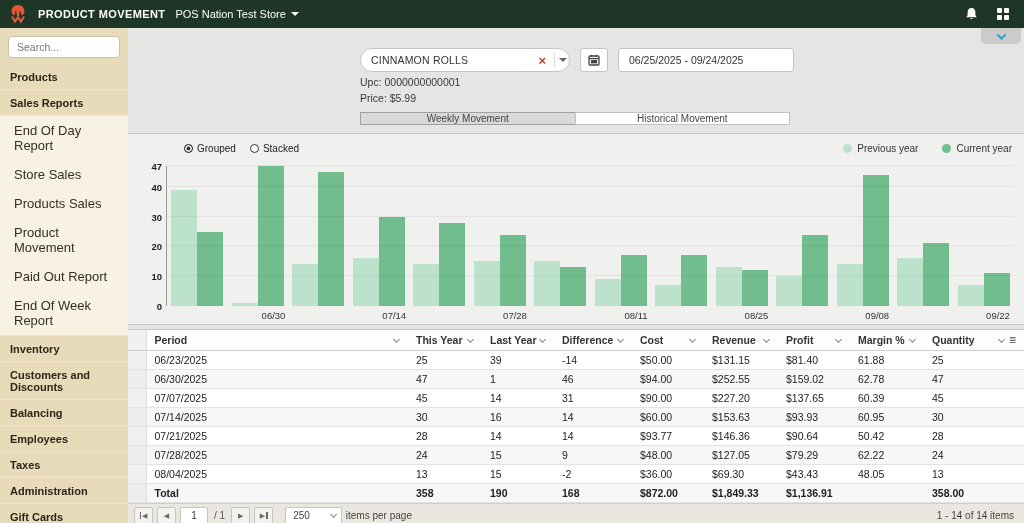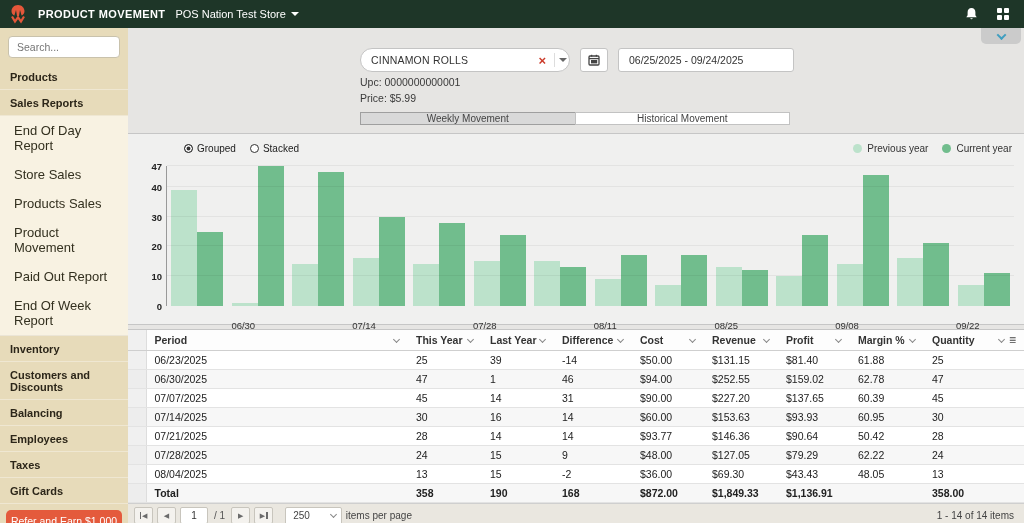--- a/index.html
+++ b/index.html
@@ -52,32 +52,32 @@
   .tab { flex:1; font-size:10px; color:#444; display:flex; align-items:center; justify-content:center; cursor:pointer; border:1px solid #c2c2c2; background:#fff; font-family:inherit; }
   .tab.active { background:#d9d9d9; border-color:#9f9f9f; }
   .tab + .tab { margin-left:-1px; }
 
   
   .chart-panel { margin-top:8px; background:#f0f0ef; border:1px solid #c6c6c6; border-left:none; border-right:none; height:200px; position:relative; }
   .chart-header { height:24px; display:flex; align-items:center; padding:4px 12px 0 56px; }
   .radio-item { display:flex; align-items:center; gap:4px; margin-right:14px; font-size:10px; color:#222; cursor:pointer; }
   .radio-dot { width:9px; height:9px; border:1.5px solid #333; border-radius:50%; background:#fff; }
   .radio-dot.on { background:#333; box-shadow:inset 0 0 0 1.5px #fff; }
-  .chart-legend { margin-left:auto; display:flex; align-items:center; gap:14px; font-size:10px; color:#333; }
+  .chart-legend { margin-left:auto; display:flex; align-items:center; gap:24px; font-size:10px; color:#333; }
   .legend-item { display:flex; align-items:center; gap:5px; }
   .legend-dot { width:9px; height:9px; border-radius:50%; }
 
   .chart-body { position:relative; margin:8px 10px 0 38px; height:158px; }
   .plot { position:relative; height:140px; border-left:1px solid #999; padding:0 4px; display:flex; justify-content:space-between; align-items:flex-end; }
   .gridline { position:absolute; left:0; right:0; height:1px; background:rgba(0,0,0,.05); }
   .ytick { position:absolute; right:100%; margin-right:5px; font-size:9.5px; font-weight:600; color:#222; transform:translateY(50%); }
   .bar-group { display:flex; align-items:flex-end; }
   .bar { width:26px; }
   .xlabels { height:18px; display:flex; justify-content:space-between; padding:0 4px; margin-left:1px; }
-  .xlab { width:54px; text-align:left; font-size:9.5px; color:#333; padding-top:4px;margin-top:10px; }
+  .xlab { width:54px; text-align:right; font-size:9.5px; color:#333; padding-top:4px; }
 
   
   .table-panel { margin-top:4px; background:#fff; border:1px solid #c6c6c6; border-left:none; border-right:none; flex:1; display:flex; flex-direction:column; }
   table { border-collapse:collapse; width:100%; table-layout:fixed; }
   th,td { font-size:10.5px; text-align:left; padding:3px 8px; border-bottom:1px solid #e3e3e3; white-space:nowrap; overflow:hidden; }
   th { color:#333; font-weight:bold; background:#fdfdfd; border-bottom:1px solid #cfcfcf; height:20px; }
   td.gut, th.gut { background:#f0f0f0; border-right:1px solid #ddd; padding:0; }
   tbody tr:nth-child(even) td { background:#f7f7f7; }
   tbody tr:nth-child(even) td.gut { background:#ededed; }
   tr.total-row td { font-weight:bold; border-top:1px solid #bbb; background:#fff; }
@@ -144,20 +144,21 @@
           <div class="subnav-item">Products Sales</div>
           <div class="subnav-item">Product Movement</div>
           <div class="subnav-item">Paid Out Report</div>
           <div class="subnav-item">End Of Week Report</div>
         </div>
         <div class="nav-item">Inventory</div>
         <div class="nav-item">Customers and Discounts</div>
         <div class="nav-item">Balancing</div>
         <div class="nav-item">Employees</div>
         <div class="nav-item">Taxes</div>
+        <div class="nav-item">Administration</div>
         <div class="nav-item">Gift Cards</div>
       </nav>
     <div class="refer-wrap">
       <button class="refer-btn">Refer and Earn $1,000</button>
     </div>
   </aside>
 
   <main class="main">
 
     <section class="controls">

